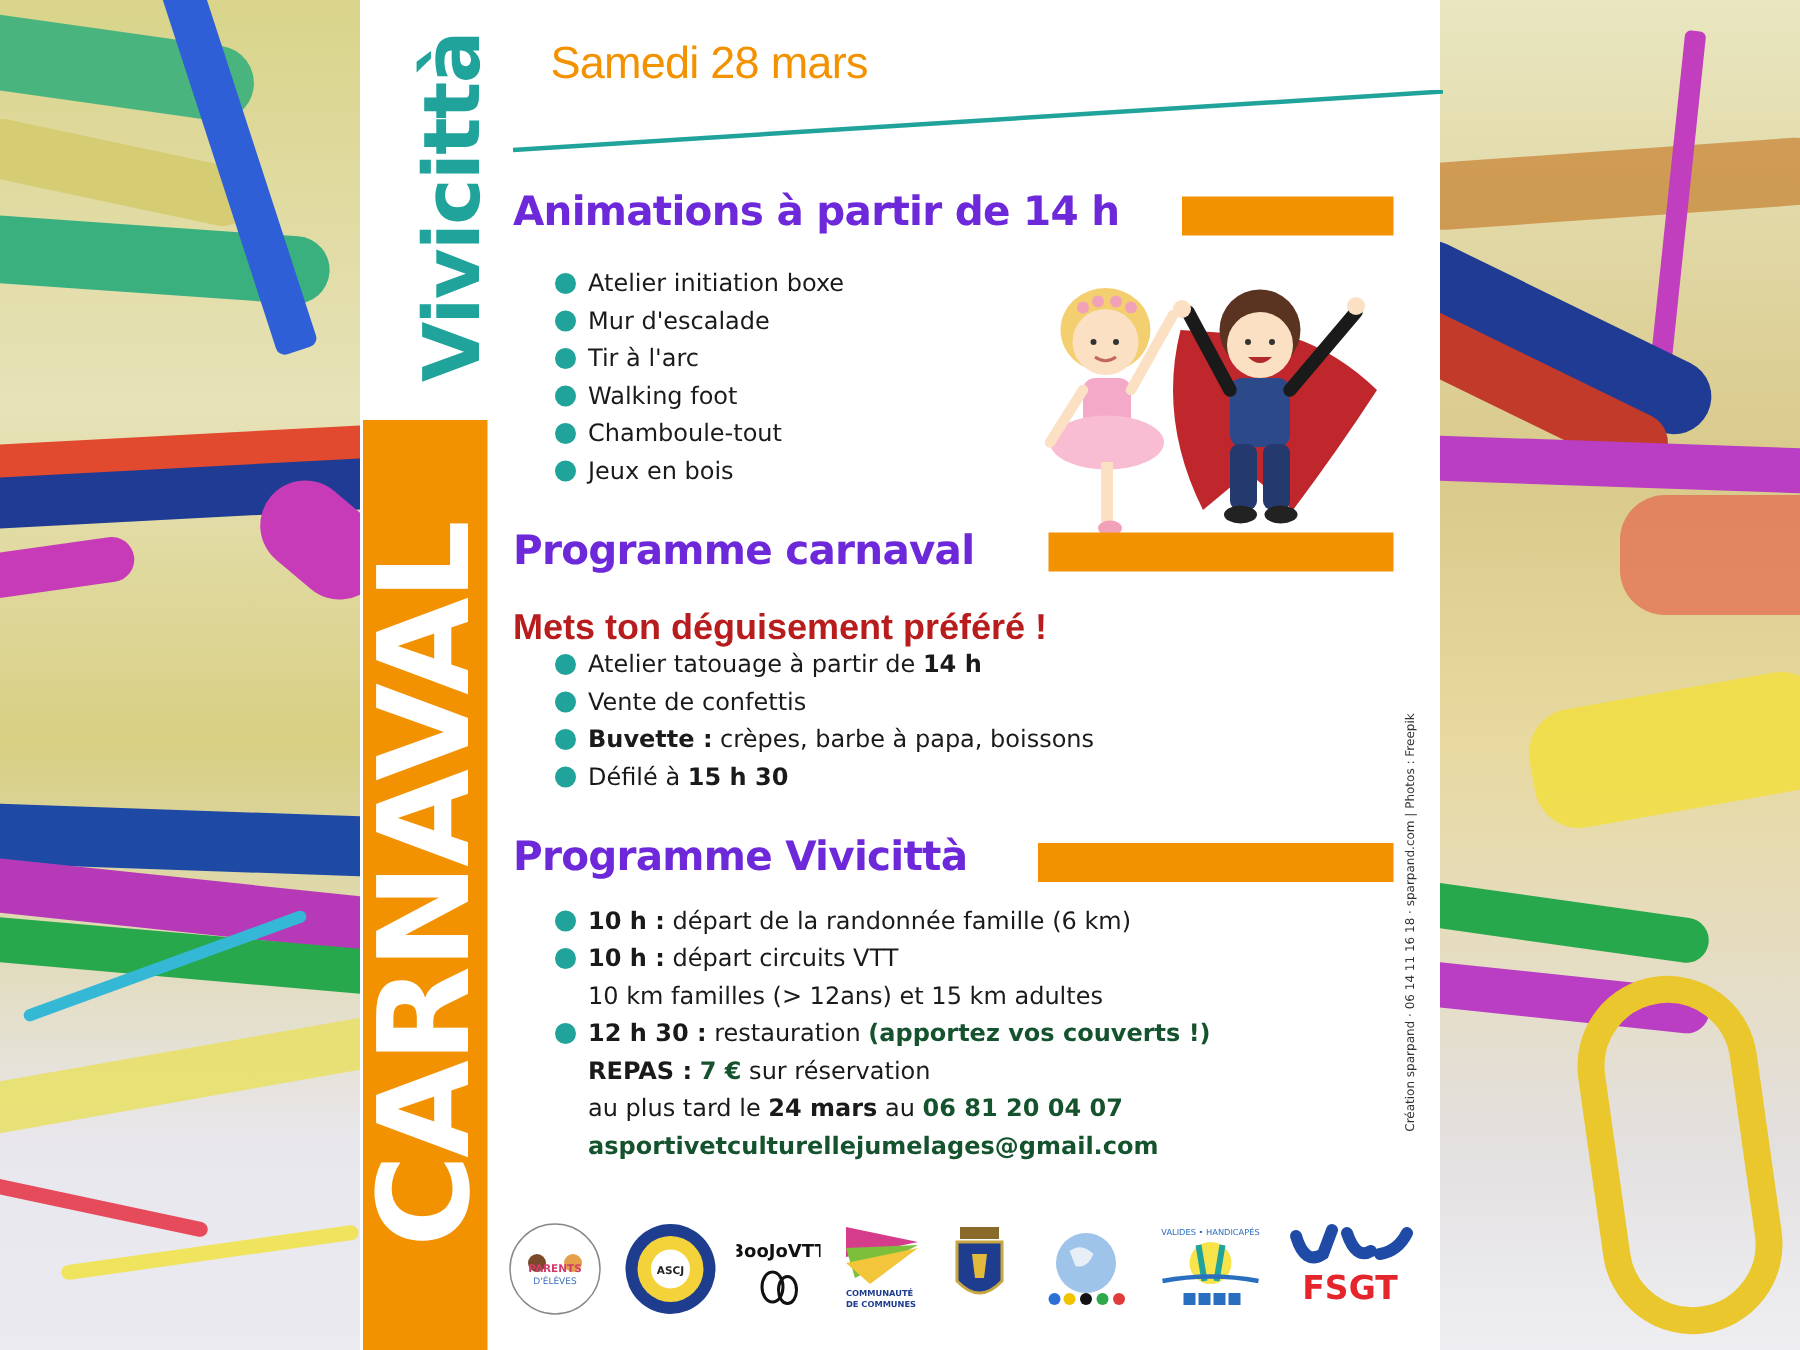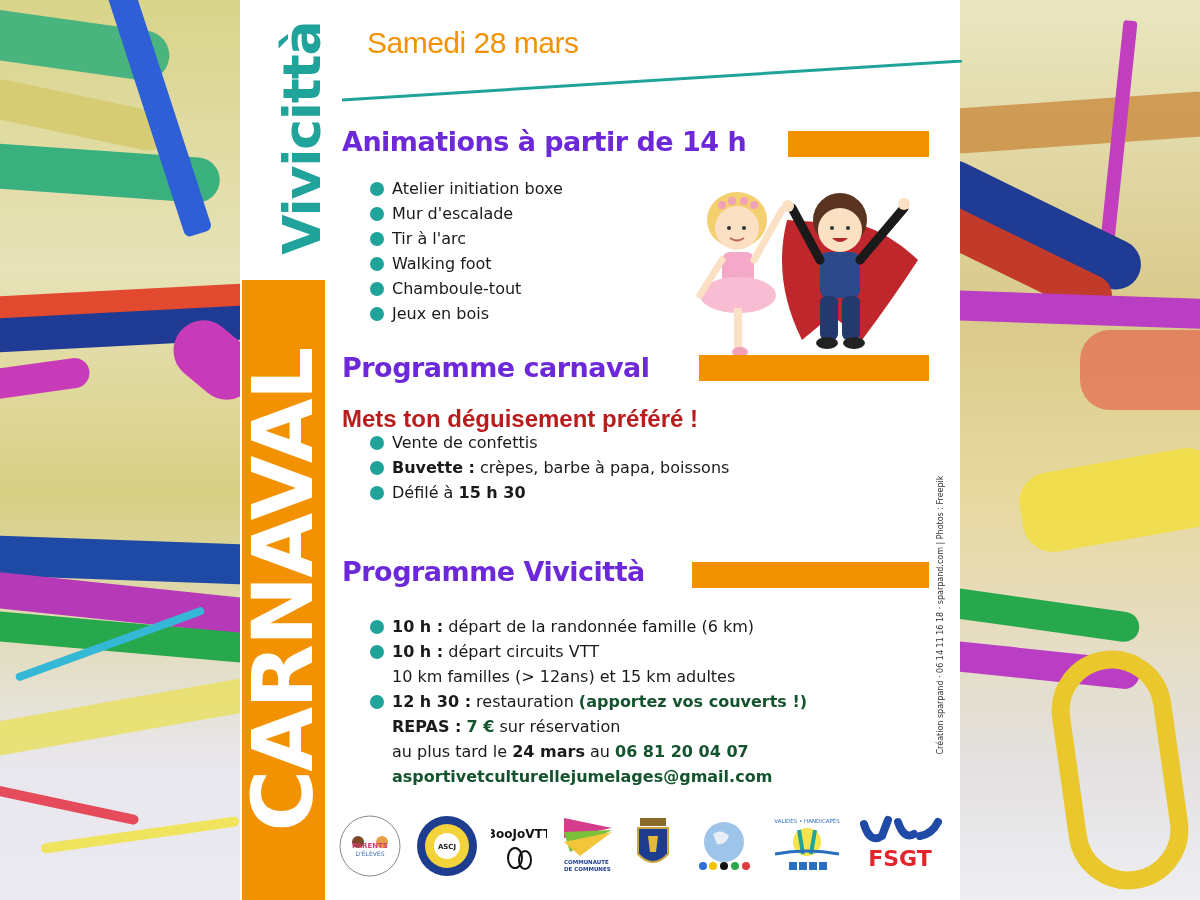--- a/index.html
+++ b/index.html
@@ -143,28 +143,29 @@
     <path d="M138 80 L110 28" stroke="#1a1a1a" stroke-width="9" stroke-linecap="round"></path>
     <path d="M178 80 L222 28" stroke="#1a1a1a" stroke-width="9" stroke-linecap="round"></path>
     <circle cx="222" cy="24" r="6" fill="#fbe0c4"></circle>
       <circle cx="106" cy="26" r="6" fill="#fbe0c4"></circle>
   </svg>
 
   <div class="h2" style="top:352px;">Programme carnaval</div>
   <div class="hbar" style="left:459px;top:355px;width:230px;"></div>
   <div class="sub">Mets ton déguisement préféré !</div>
   <ul class="list" style="top:430px;">
+    <li><span class="dot"></span><span>Atelier tatouage à partir de </span><b>14 h</b></li>
     <li><span class="dot"></span><span>Vente de confettis</span></li>
     <li><span class="dot"></span><b>Buvette :</b><span> crèpes, barbe à papa, boissons</span></li>
     <li><span class="dot"></span><span>Défilé à </span><b>15 h 30</b></li>
   </ul>
 
   <div class="h2" style="top:556px;text-align:right;">Programme Vivicittà</div>
   <div class="hbar" style="left:452px;top:562px;width:237px;"></div>
-  <ul class="list" style="top:614px;">
+  <ul class="list" style="top:601px;">
     <li><span class="dot"></span><b>10 h :</b><span> départ de la randonnée famille (6 km)</span></li>
     <li><span class="dot"></span><b>10 h :</b><span> départ circuits VTT</span>
       <span class="cont">10 km familles (&gt; 12ans) et 15 km adultes</span></li>
     <li><span class="dot"></span><b>12 h 30 :</b><span> restauration </span><span class="teal">(apportez vos couverts !)</span>
       <span class="cont"><b>REPAS :</b> <span class="teal">7 €</span><span> sur réservation</span></span>
       <span class="cont"><span>au plus tard le </span><b>24 mars</b><span> au </span><span class="teal">06 81 20 04 07</span></span>
       <span class="cont teal">asportivetculturellejumelages@gmail.com</span>
     </li>
   </ul>
 

